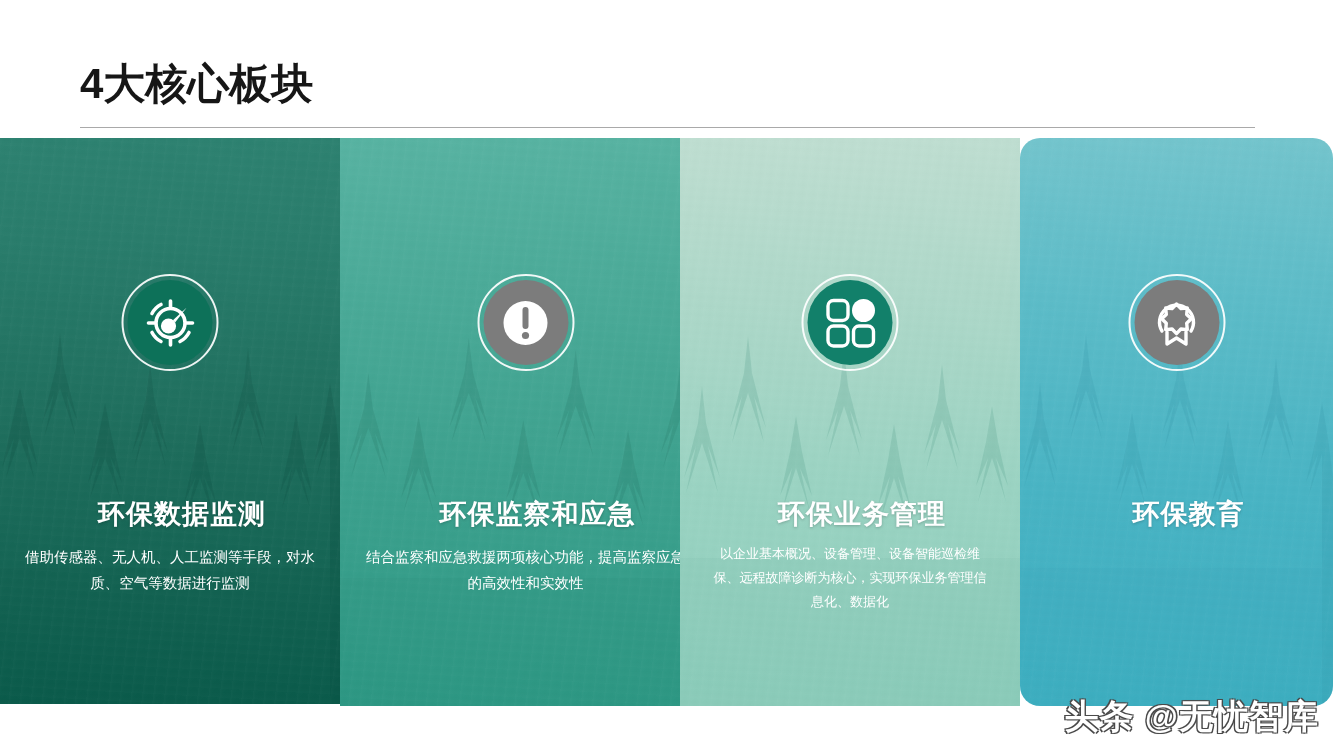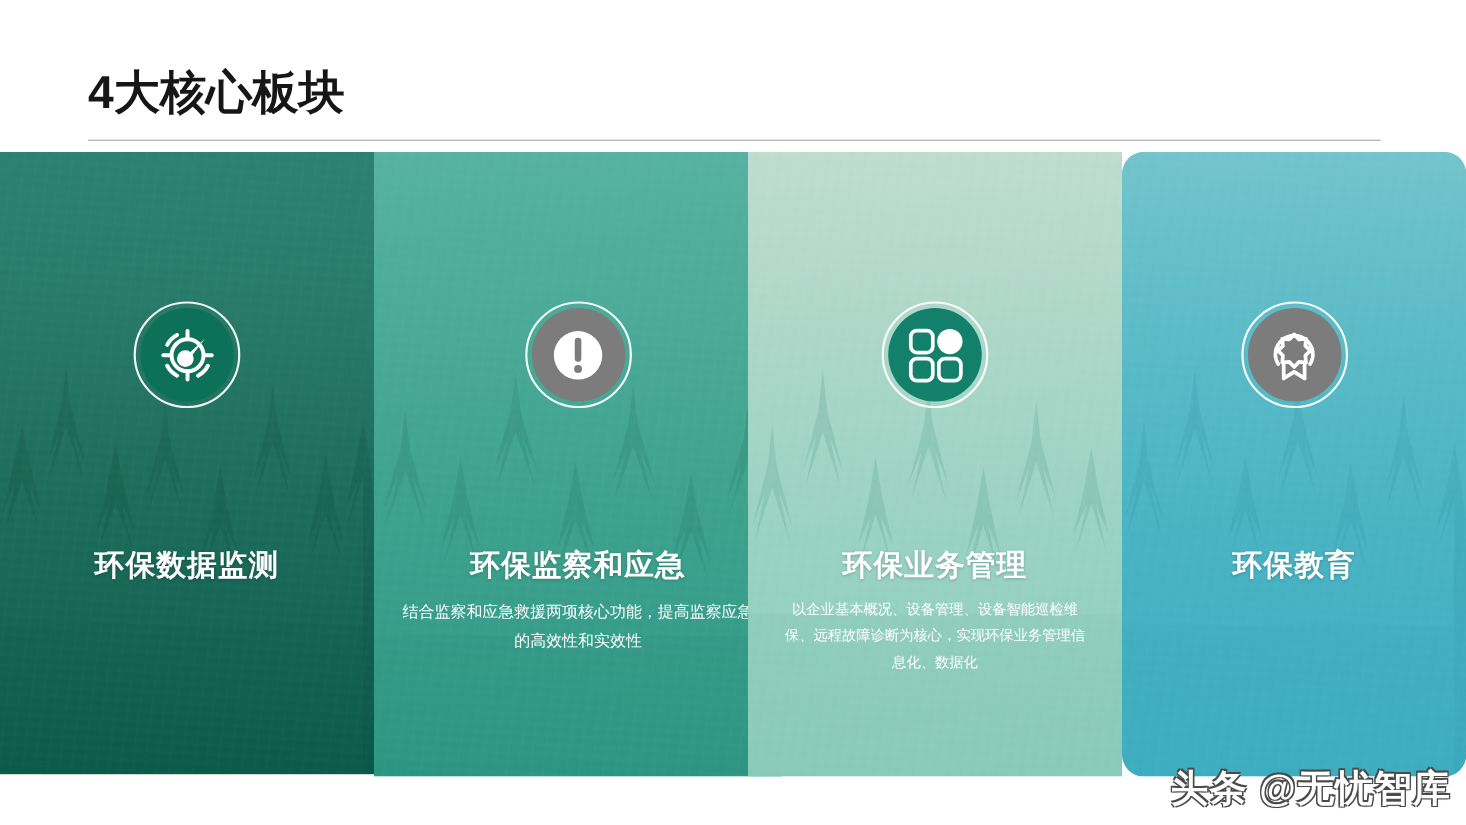--- a/index.html
+++ b/index.html
@@ -123,21 +123,21 @@
     align-items: center;
     justify-content: center;
   }
   .disc-green { background: #0d7159; }
   .disc-green3 { background: #12806a; }
   .disc-gray  { background: #7c7c7c; }
 
   
   .panel-title {
     position: absolute;
-    left: 0;
+    left: 12px;
     width: 100%;
     text-align: center;
     color: #ffffff;
     font-weight: 700;
     font-size: 27px;
     letter-spacing: 1px;
     text-shadow: 0 1px 3px rgba(0,0,0,0.22);
   }
   .panel-1 .panel-title,
   .panel-2 .panel-title { top: 358px; }
@@ -222,20 +222,21 @@
           </g>
           <g fill="#ffffff">
             <circle cx="26" cy="31" r="7.6"></circle>
             <path d="M30.4 25.2 L44 12.8 L32.6 27.4 Z"></path>
           </g>
         </svg>
       </div>
     </div>
 
     <div class="panel-title">环保数据监测</div>
+    <div class="panel-desc">借助传感器、无人机、人工监测等手段，对水质、空气等数据进行监测</div>
   </div>
 
   <div class="panel panel-2">
     <div class="panel-bg"></div>
     <svg class="forest" viewBox="0 0 340 568" preserveAspectRatio="none">
       <g fill="#14594b">
         <path d="M26 568 L26 290 L10 340 L20 295 L8 325 L22 270 L26 235 L30 270 L44 325 L32 295 L42 340 L26 290 Z"></path>
         <path d="M72 568 L72 330 L58 375 L68 330 L56 360 L66 315 L72 278 L78 315 L88 360 L76 330 L86 375 L72 330 Z"></path>
         <path d="M118 568 L118 255 L102 305 L112 260 L100 290 L114 235 L118 200 L122 235 L136 290 L124 260 L134 305 L118 255 Z"></path>
         <path d="M168 568 L168 335 L154 378 L164 334 L152 362 L162 318 L168 282 L174 318 L184 362 L172 334 L182 378 L168 335 Z"></path>

